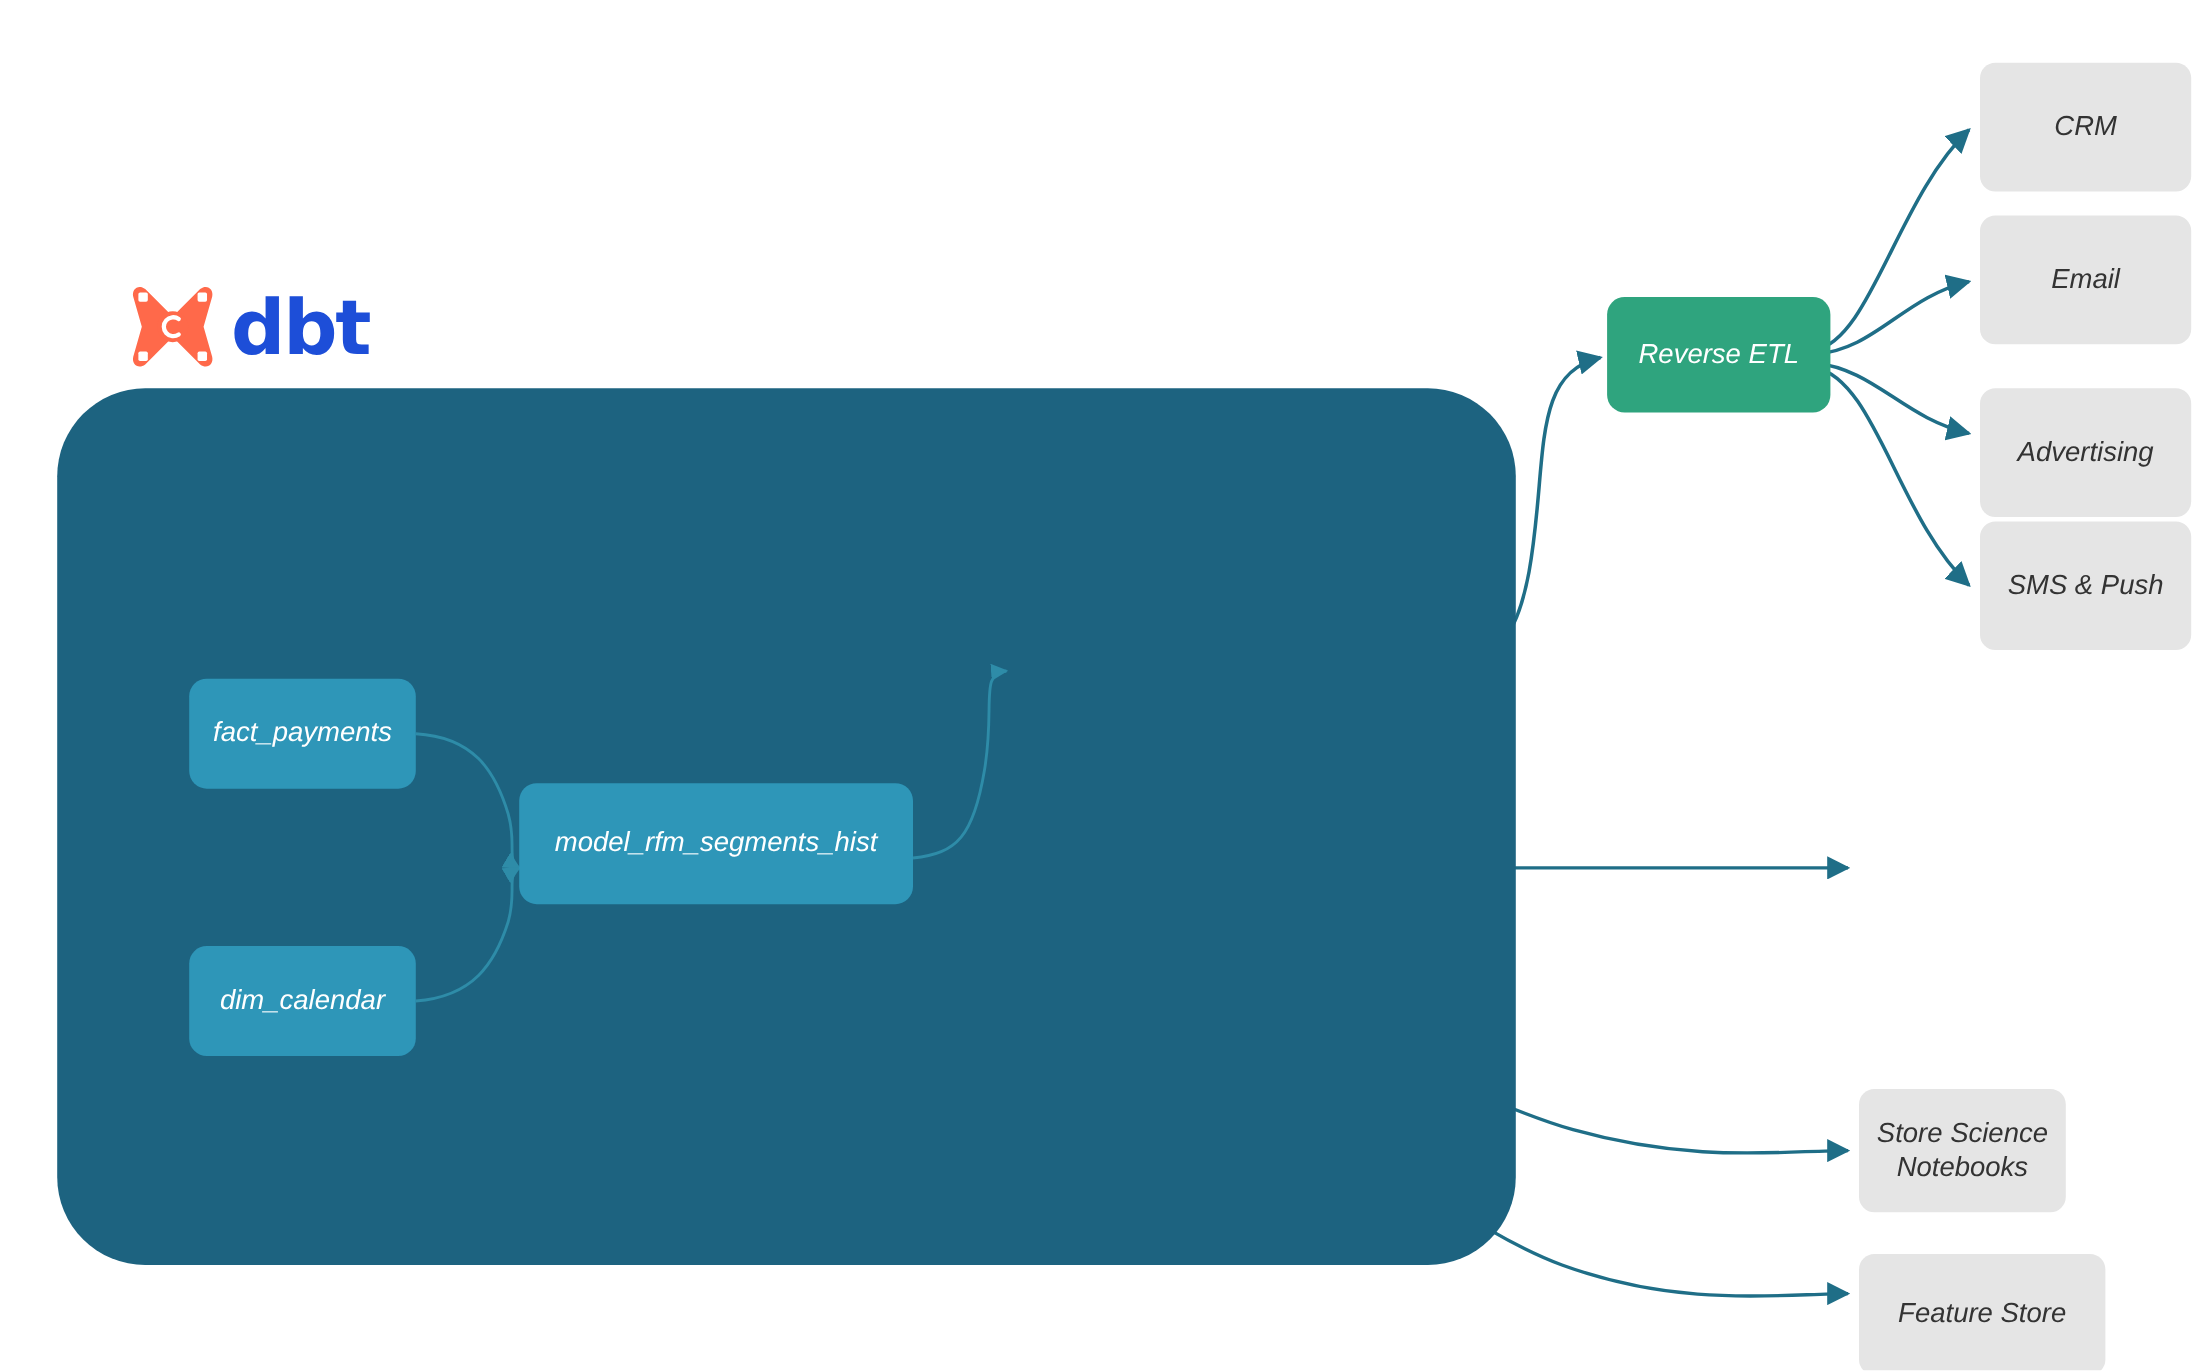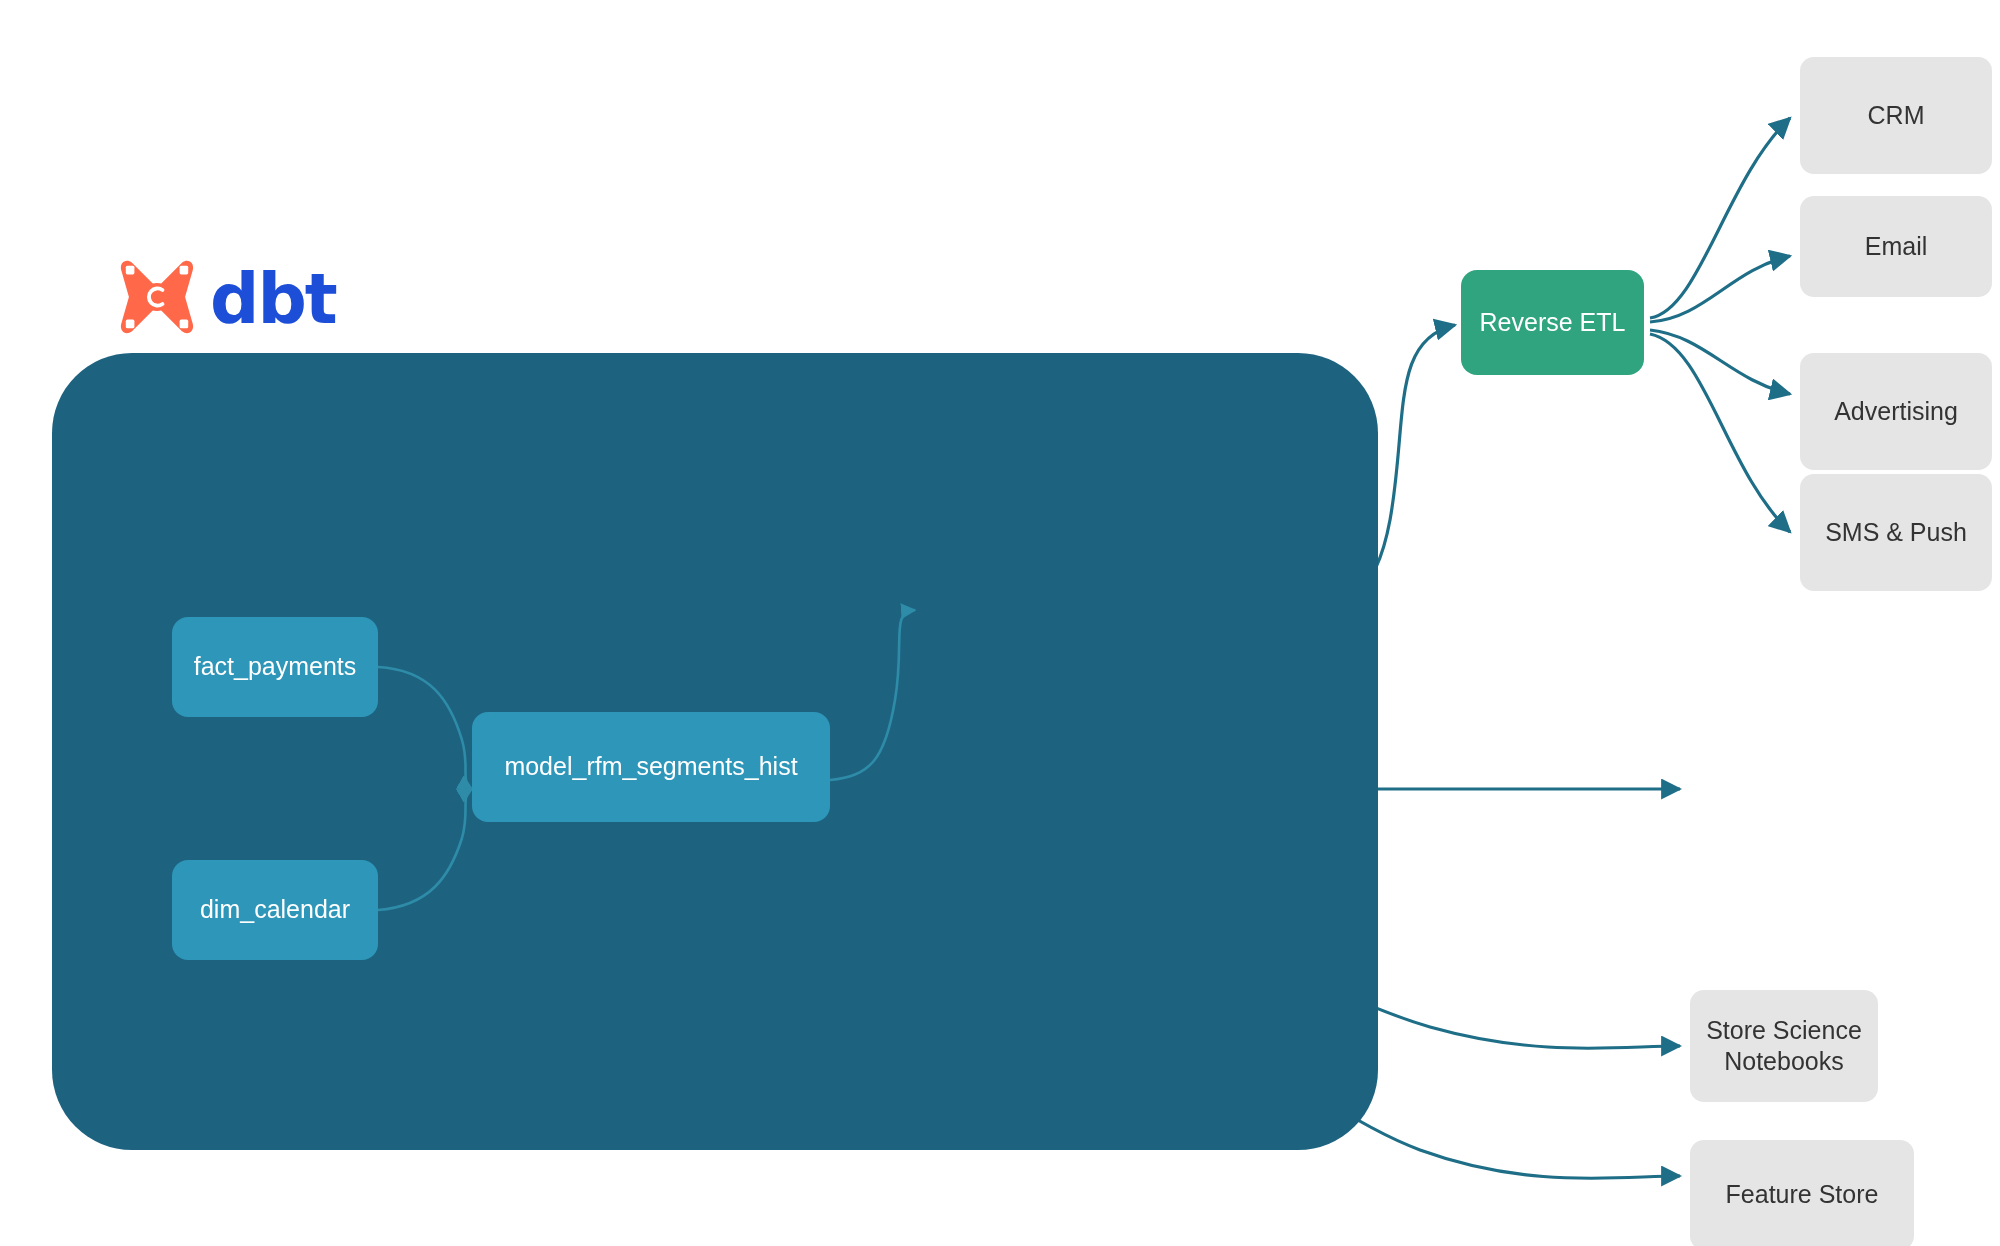--- a/index.html
+++ b/index.html
@@ -50,20 +50,21 @@
   }
   
   .node {
     position: absolute;
     box-sizing: border-box;
     display: flex;
     align-items: center;
     justify-content: center;
     text-align: center;
     border-radius: 14px;
+    font-style: italic;
   }
   .node .label {
     display: block;
     line-height: 1.25;
   }
   .node-model {
     background: #2E96B8;
     color: #ffffff;
     font-size: 25px;
     border-radius: 16px;
@@ -154,29 +155,29 @@
 
   <div class="node node-model" style="left:172px; top:860px; width:206px; height:100px;">
     <span class="label">dim_calendar</span>
   </div>
 
   <div class="node node-model" style="left:472px; top:712px; width:358px; height:110px;">
     <span class="label">model_rfm_segments_hist</span>
   </div>
 
 
-  <div class="node node-rev" style="left:1461px; top:270px; width:183px; height:105px;">
+  <div class="node node-rev" style="left:1461px; top:270px; width:203px; height:105px;">
     <span class="label">Reverse ETL</span>
   </div>
 
   <div class="node node-sink" style="left:1800px; top:57px; width:192px; height:117px;">
     <span class="label">CRM</span>
   </div>
 
-  <div class="node node-sink" style="left:1800px; top:196px; width:192px; height:101px;">
+  <div class="node node-sink" style="left:1800px; top:196px; width:192px; height:117px;">
     <span class="label">Email</span>
   </div>
 
   <div class="node node-sink" style="left:1800px; top:353px; width:192px; height:117px;">
     <span class="label">Advertising</span>
   </div>
 
   <div class="node node-sink" style="left:1800px; top:474px; width:192px; height:117px;">
     <span class="label">SMS &amp; Push</span>
   </div>

